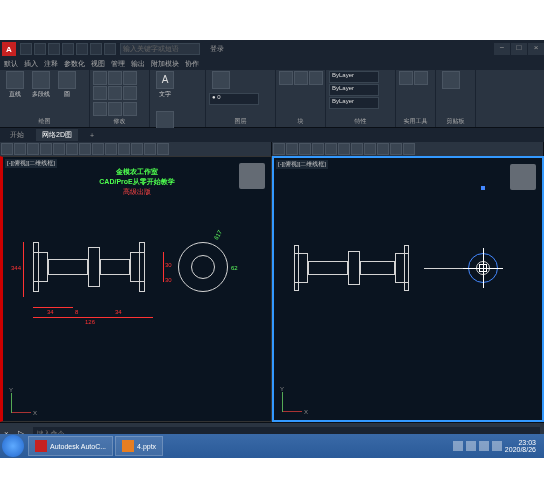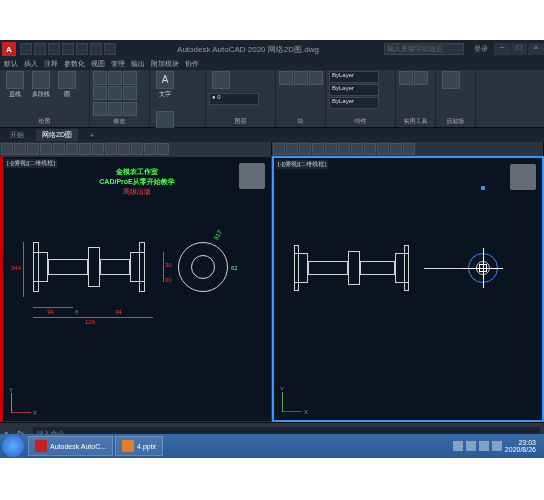--- a/index.html
+++ b/index.html
@@ -102,21 +102,20 @@
     <div class="logo">A</div>
     <div class="qat">
       <div class="qat-btn"></div>
       <div class="qat-btn"></div>
       <div class="qat-btn"></div>
       <div class="qat-btn"></div>
       <div class="qat-btn"></div>
       <div class="qat-btn"></div>
       <div class="qat-btn"></div>
     </div>
-    <span class="title-text">Autodesk AutoCAD 2020   网络2D图.dwg</span>
     <div class="search-top">输入关键字或短语</div>
     <span style="color:#999;font-size:7px;margin:0 6px">登录</span>
     <div class="ctrl-btns">
       <div class="ctrl-btn">−</div>
       <div class="ctrl-btn">□</div>
       <div class="ctrl-btn">×</div>
     </div>
   </div>
 
   <div class="menubar">

